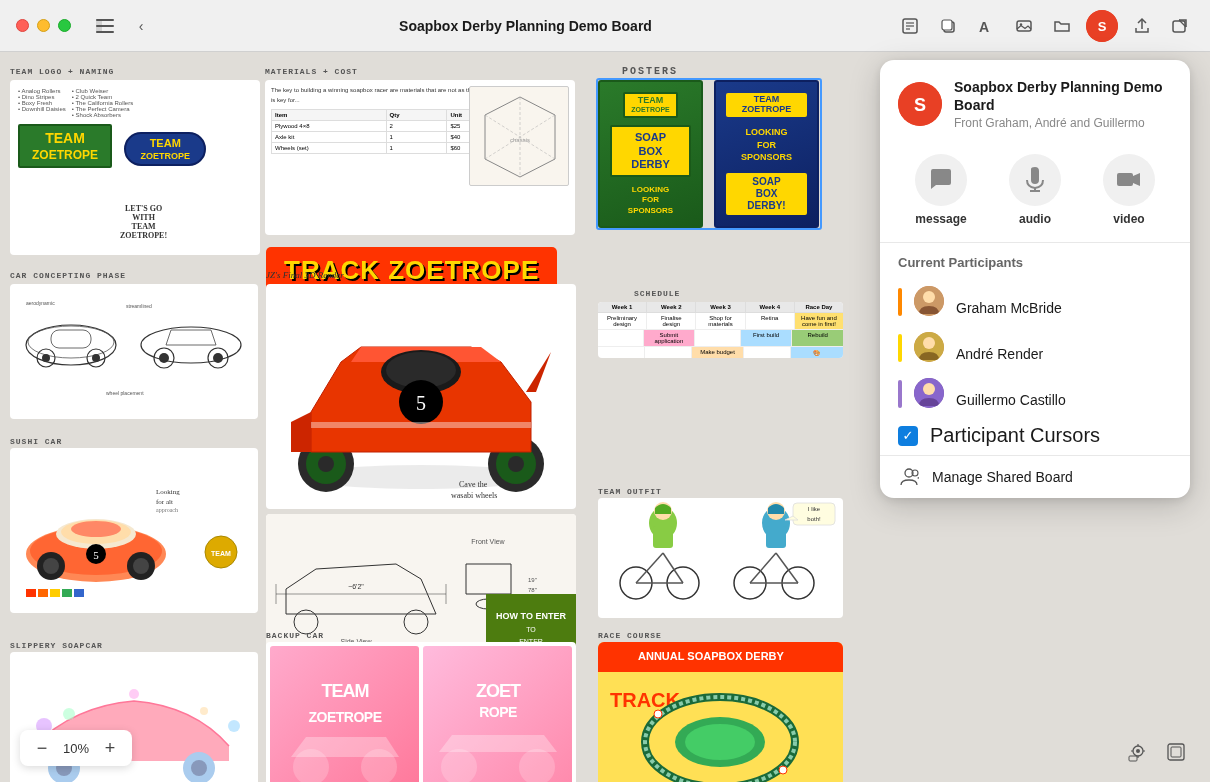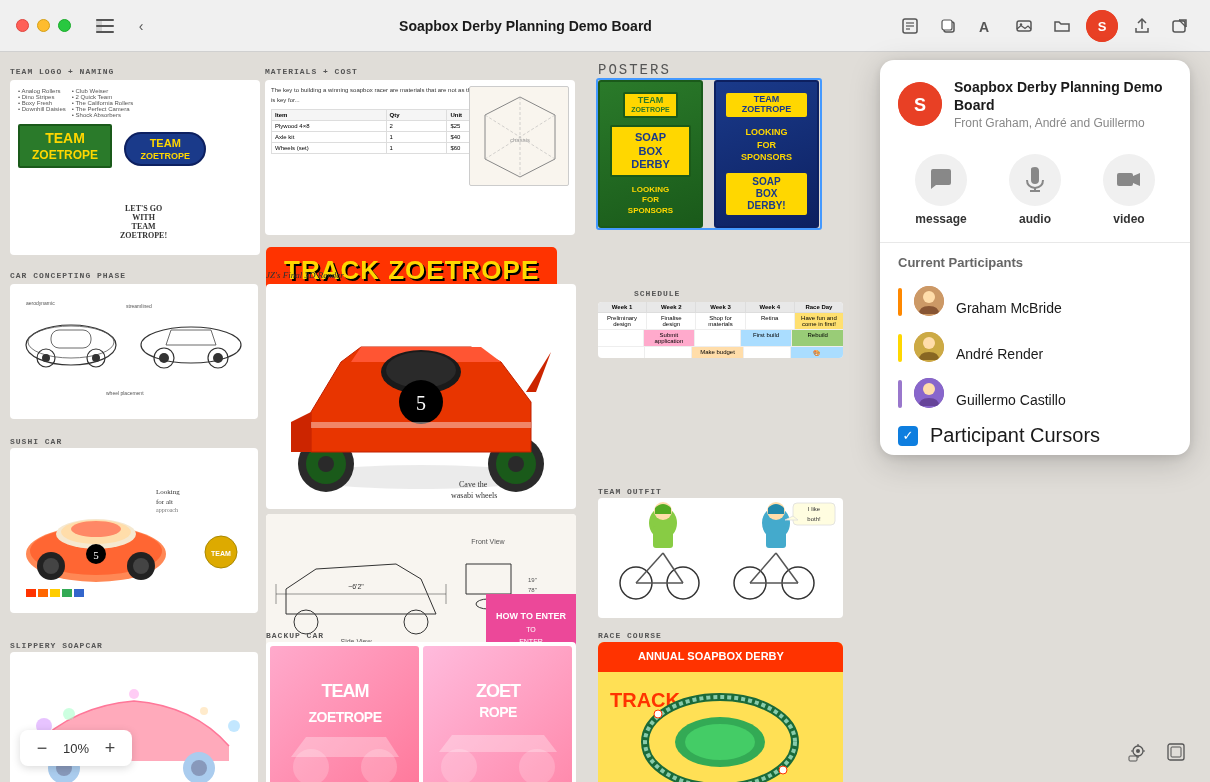--- a/index.html
+++ b/index.html
@@ -413,21 +413,21 @@
       </svg>
     </div>
   </div>
 </div>
 
 <div class="canvas-area">
 
   <div style="position:absolute;top:0;left:0;right:0;bottom:0;background:#e0ddd8;overflow:hidden;">
 
     <div style="position:absolute;top:8px;left:598px;">
-      <span class="section-label" style="font-size:14px;letter-spacing:2px;color:#555;font-weight:normal;font-family:'Courier New',monospace;">POSTERS</span>
+      <span class="section-label" style="font-size:10px;letter-spacing:2px;color:#555;font-weight:bold;font-family:'Courier New',monospace;margin-left:24px;">POSTERS</span>
     </div>
 
     <div style="position:absolute;top:28px;left:598px;width:105px;height:148px;background:linear-gradient(160deg,#2a7a2a,#1a5a1a);border:2px solid #1a5a1a;border-radius:3px;display:flex;flex-direction:column;align-items:center;justify-content:space-around;padding:6px;">
       <div style="background:#ffd700;border:2px solid #1a5a1a;padding:2px 6px;text-align:center;border-radius:2px;">
         <div style="font-family:Impact,'Arial Black',sans-serif;font-size:9px;font-weight:900;color:#2a7a2a;line-height:1.1;">TEAM</div>
         <div style="font-family:Impact,'Arial Black',sans-serif;font-size:7px;font-weight:900;color:#2a7a2a;line-height:1.1;">ZOETROPE</div>
       </div>
       <div style="background:#ffd700;border:2px solid #1a5a1a;padding:4px 6px;text-align:center;width:90%;border-radius:2px;">
         <div style="font-family:Impact,'Arial Black',sans-serif;font-size:11px;font-weight:900;color:#1a3a8a;line-height:1.2;">SOAP<br>BOX<br>DERBY</div>
       </div>
@@ -685,21 +685,21 @@
         <path d="M200 80 L200 50 L245 50 L245 80 Z" fill="none" stroke="#333" stroke-width="1"></path>
         <ellipse cx="222" cy="90" rx="12" ry="5" fill="none" stroke="#333" stroke-width="1"></ellipse>
 
         <text x="222" y="30" text-anchor="middle" font-size="7" fill="#555">Front View</text>
         <text x="90" y="130" text-anchor="middle" font-size="7" fill="#555">Side View</text>
 
         <text x="262" y="68" font-size="6" fill="#555">19"</text>
         <text x="262" y="78" font-size="6" fill="#555">78"</text>
       </svg>
       
-      <div style="position:absolute;right:0;bottom:0;width:90px;height:70px;background:#ec4899;display:flex;align-items:center;justify-content:center;padding:4px;border-radius:0 0 4px 0;">
+      <div style="position:absolute;right:0;bottom:0;width:90px;height:70px;background:#4d7c0f;display:flex;align-items:center;justify-content:center;padding:4px;border-radius:0 0 4px 0;">
         <div style="color:white;font-size:9px;font-weight:bold;text-align:center;line-height:1.4;">
           <span>HOW TO ENTER</span><br>
           <span style="font-size:7px;font-weight:normal;">TO<br>ENTER</span>
         </div>
       </div>
     </div>
 
     <div style="position:absolute;top:428px;left:598px;">
       <span class="section-label" style="font-size:8px;letter-spacing:1px;color:#555;font-family:'Courier New',monospace;font-weight:bold;"><span>TEAM OUTFIT</span></span>
     </div>
@@ -938,13 +938,24 @@
       </svg>
     </div>
     <span class="participant-name">Guillermo Castillo</span>
   </div>
 
   <div class="toggle-item">
     <div class="toggle-checkbox">✓</div>
     <span class="toggle-label">Participant Cursors</span>
   </div>
 
+  <div class="manage-item">
+    <div class="manage-icon">
+      <svg width="20" height="20" viewBox="0 0 20 20" fill="none">
+        <circle cx="10" cy="6" r="4" stroke="#555" stroke-width="1.3" fill="none"></circle>
+        <path d="M2 18 Q2 13 10 13 Q18 13 18 18" stroke="#555" stroke-width="1.3" fill="none"></path>
+        <circle cx="16" cy="6" r="3" stroke="#555" stroke-width="1.1" fill="none"></circle>
+        <path d="M18.5 11 Q20 9.5 20 12" stroke="#555" stroke-width="1" fill="none"></path>
+      </svg>
+    </div>
+    <span class="manage-label">Manage Shared Board</span>
+  </div>
 </div>
 
 </body></html>

